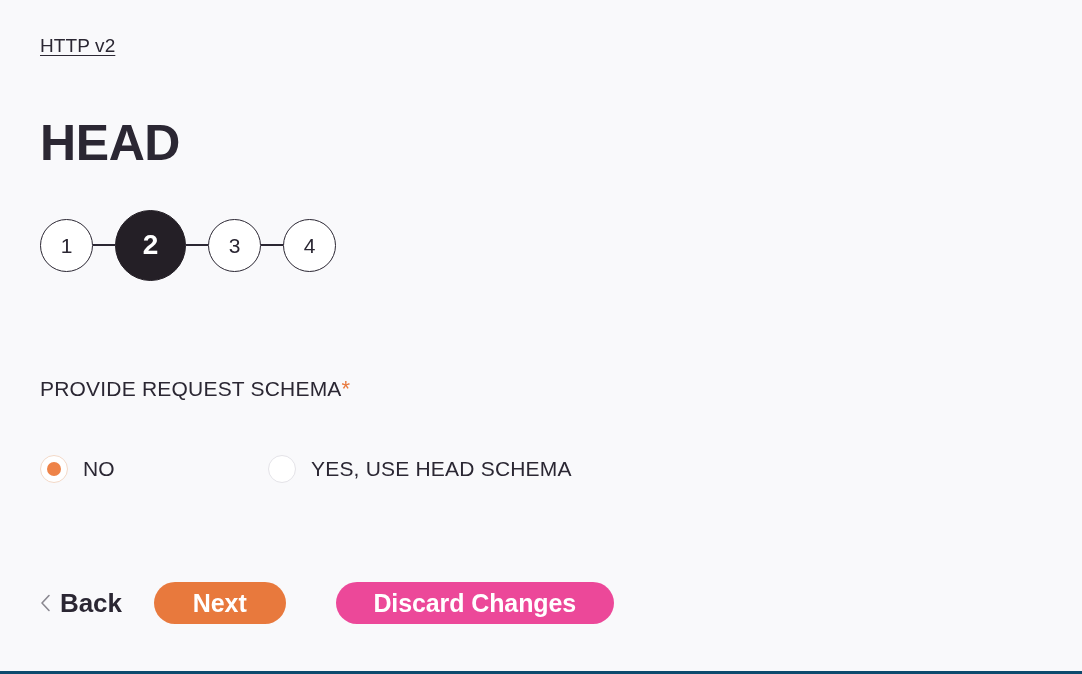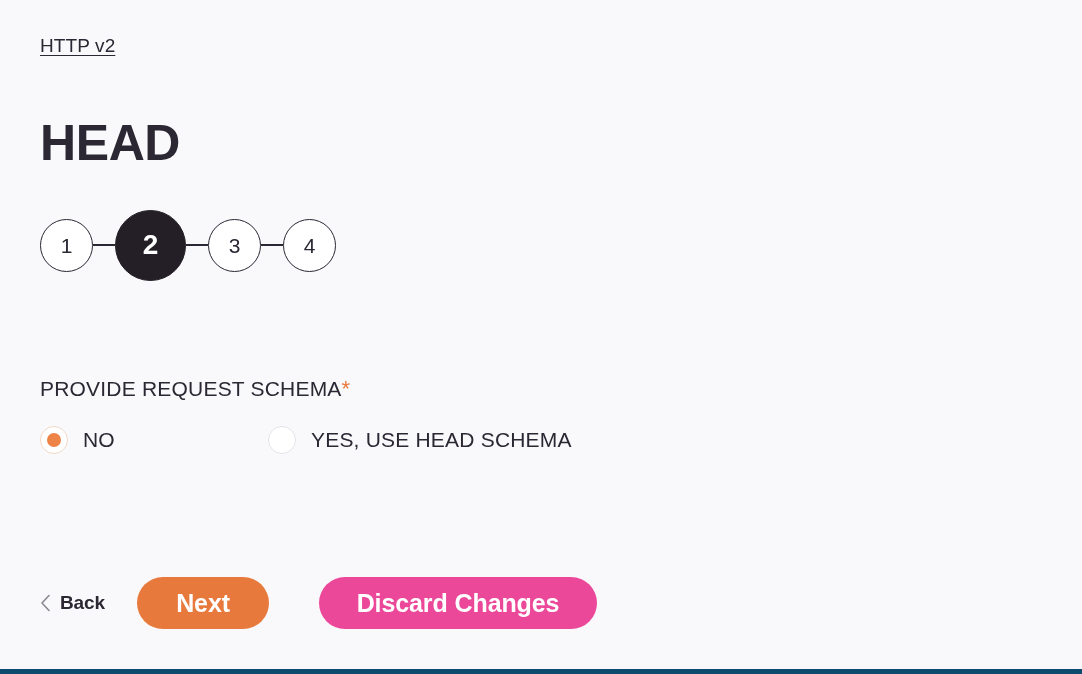--- a/index.html
+++ b/index.html
@@ -12,21 +12,21 @@
     background: #f9f9fb;
     font-family: "Liberation Sans", sans-serif;
     color: #2b2733;
     overflow: hidden;
     position: relative;
   }
   .page {
     position: absolute;
     inset: 0;
     background: #f9f9fb;
-    border-bottom: 5px solid #0c4a6e;
+    border-bottom: 3px solid #0c4a6e;
     box-sizing: border-box;
   }
 
   
   .breadcrumb {
     position: absolute;
     left: 40px;
     top: 34px;
   }
   .breadcrumb-link {
@@ -111,21 +111,21 @@
   .required-star {
     color: #e8793d;
     font-size: 22px;
     line-height: 1;
   }
 
   
   .radio-group {
     position: absolute;
     left: 40px;
-    top: 422px;
+    top: 451px;
     width: 1010px;
     height: 36px;
   }
   .radio-option {
     position: absolute;
     top: 0;
     display: flex;
     align-items: center;
     height: 36px;
     cursor: pointer;
@@ -180,30 +180,30 @@
     cursor: pointer;
     padding-right: 14px;
   }
   .chevron-left {
     display: block;
     width: 11px;
     height: 18px;
     flex: 0 0 auto;
   }
   .back-label {
-    font-size: 19px;
+    font-size: 26px;
     line-height: 30px;
     font-weight: 600;
     color: #2b2733;
     letter-spacing: -0.1px;
   }
   .pill-button {
     border: none;
     border-radius: 29px;
-    height: 52px;
+    height: 42px;
     font-family: "Liberation Sans", sans-serif;
     font-size: 25px;
     font-weight: 600;
     letter-spacing: -0.1px;
     color: #ffffff;
     cursor: pointer;
     display: inline-flex;
     align-items: center;
     justify-content: center;
     padding: 0 34px;

